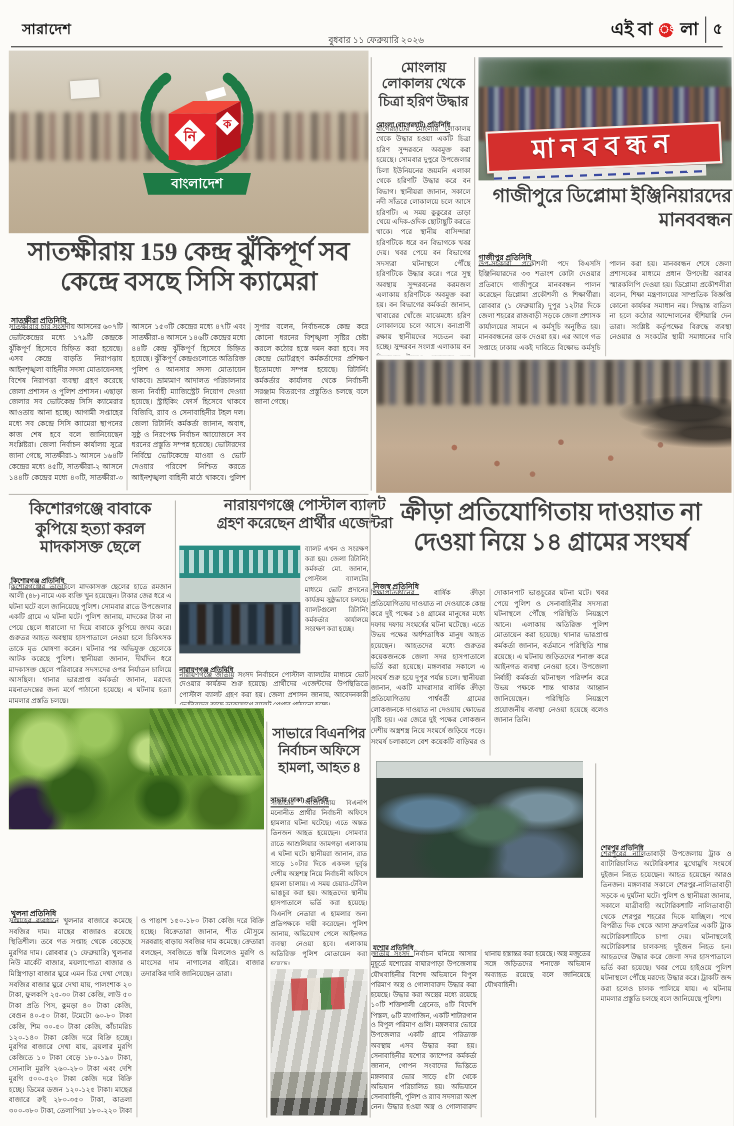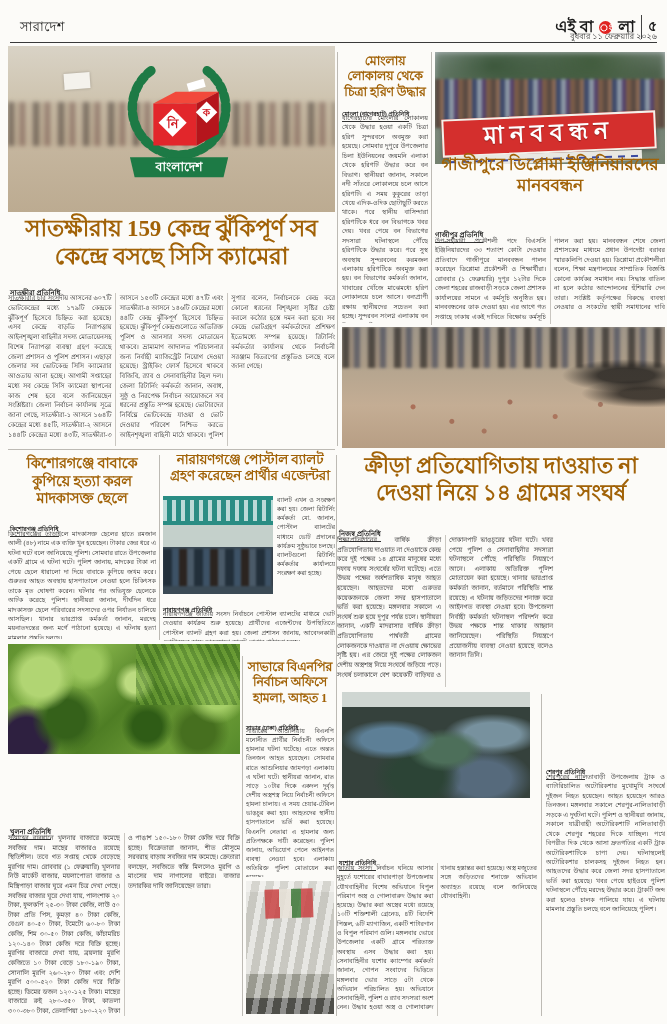--- a/index.html
+++ b/index.html
@@ -1,28 +1,28 @@
 <!DOCTYPE html>
 <html><head>
 <meta charset="utf-8">
 <style>
   html,body{margin:0;padding:0;background:#e9e7e2;}
   .page{position:relative;width:667px;height:1024px;margin:0 auto;background:#fcfbf8;
         font-family:"Liberation Serif", serif;color:#1a1a1a;overflow:hidden;}
   
   .hdr{position:absolute;left:10px;right:10px;top:12px;height:30px;display:flex;
        align-items:center;justify-content:space-between;border-bottom:1.5px solid #3a3a3a;}
-  .hdr .section{font-size:13px;font-weight:normal;letter-spacing:.5px;padding-left:10px;}
-  .hdr .date{font-size:8px;color:#333;position:absolute;left:17px;right:0;text-align:right;margin-top:18px;}
+  .hdr .section{font-size:13px;font-weight:bold;letter-spacing:.5px;padding-left:10px;}
+  .hdr .date{font-size:8px;color:#333;position:absolute;left:17px;right:0;text-align:center;margin-top:18px;}
   .brand{display:flex;align-items:center;gap:6px;font-weight:bold;font-size:16px;z-index:2;}
   .brand .dot{display:inline-block;background:#e02321;color:#fff;border-radius:50%;
               font-size:10px;line-height:13px;width:13px;height:13px;text-align:center;vertical-align:top;}
   .brand .pageno{border-left:1.5px solid #444;padding-left:6px;font-size:14px;}
   
-  .hl{font-weight:bold;color:#a16207;text-align:center;line-height:1.22;letter-spacing:-.2px;}
+  .hl{font-weight:bold;color:#404040;text-align:center;line-height:1.22;letter-spacing:-.2px;}
   .byline{font-size:6.8px;font-weight:bold;color:#111;border-bottom:.8px solid #333;
           display:inline-block;padding-bottom:1px;}
   .body-txt{font-size:6.5px;line-height:1.5;text-align:justify;color:#222;overflow:hidden;
             column-fill:auto;column-rule:.6px solid #c9c6c0;}
   .abs{position:absolute;}
   .vrule{position:absolute;width:1px;background:#bdbab4;}
   .hrule{position:absolute;height:1px;background:#bdbab4;}
   
   .photo{position:absolute;overflow:hidden;}
   .ph-election{background:linear-gradient(180deg,#d9d3c6 0%,#cfc5b1 30%,#c6b7a0 55%,#bcab91 100%);}
@@ -140,52 +140,52 @@
 
   <div class="photo ph-manob abs" style="left:435px;top:52px;width:230px;height:112px;">
     <div class="trees"></div>
     <div class="crowd"></div>
     <div class="red-banner">
         <span>মানববন্ধন</span>
       </div>
     <div class="white-strip"></div>
   </div>
 
-  <div class="abs hl" style="left:435px;top:155px;width:230px;height:50px;font-size:17px;text-align:center;">গাজীপুরে ডিপ্লোমা ইঞ্জিনিয়ারদের মানববন্ধন</div>
+  <div class="abs hl" style="left:435px;top:169px;width:230px;height:50px;font-size:17px;text-align:right;">গাজীপুরে ডিপ্লোমা ইঞ্জিনিয়ারদের মানববন্ধন</div>
   <div class="abs" style="left:435px;top:223px;"><span class="byline">গাজীপুর প্রতিনিধি</span></div>
   <div class="abs body-txt" style="left:435px;top:236px;width:230px;height:88px;column-count:2;column-gap:8px;font-size:6.3px;">উপ-সহকারী প্রকৌশলী পদে বিএসসি ইঞ্জিনিয়ারদের ৩৩ শতাংশ কোটা দেওয়ার প্রতিবাদে গাজীপুরে মানববন্ধন পালন করেছেন ডিপ্লোমা প্রকৌশলী ও শিক্ষার্থীরা। রোববার (১ ফেব্রুয়ারি) দুপুর ১২টার দিকে জেলা শহরের রাজবাড়ী সড়কে জেলা প্রশাসক কার্যালয়ের সামনে এ কর্মসূচি অনুষ্ঠিত হয়। মানববন্ধনের ডাক দেওয়া হয়। এর আগে গত সপ্তাহে ঢাকায় একই দাবিতে বিক্ষোভ কর্মসূচি পালন করা হয়। মানববন্ধন শেষে জেলা প্রশাসকের মাধ্যমে প্রধান উপদেষ্টা বরাবর স্মারকলিপি দেওয়া হয়। ডিপ্লোমা প্রকৌশলীরা বলেন, শিক্ষা মন্ত্রণালয়ের সাম্প্রতিক বিজ্ঞপ্তি কোনো কার্যকর সমাধান নয়। সিদ্ধান্ত বাতিল না হলে কঠোর আন্দোলনের হুঁশিয়ারি দেন তারা। সংশ্লিষ্ট কর্তৃপক্ষের বিরুদ্ধে ব্যবস্থা নেওয়ার ও সংকটের স্থায়ী সমাধানের দাবি জানান ডিপ্লোমা ইঞ্জিনিয়ারিং শিক্ষার্থীদের প্রতিনিধিরা।</div>
 
   <div class="photo ph-street abs" style="left:342px;top:327px;width:323px;height:121px;"></div>
 
   <div class="abs hl" style="left:337px;top:453px;width:328px;height:66px;font-size:22px;text-align:center;">ক্রীড়া প্রতিযোগিতায় দাওয়াত না দেওয়া নিয়ে ১৪ গ্রামের সংঘর্ষ</div>
   <div class="abs" style="left:339px;top:522px;"><span class="byline">নিজস্ব প্রতিনিধি</span></div>
   <div class="abs body-txt" style="left:337px;top:535px;width:328px;height:152px;column-count:3;column-gap:8px;font-size:6.4px;">শিক্ষাপ্রতিষ্ঠানের বার্ষিক ক্রীড়া প্রতিযোগিতায় দাওয়াত না দেওয়াকে কেন্দ্র করে দুই পক্ষের ১৪ গ্রামের মানুষের মধ্যে দফায় দফায় সংঘর্ষের ঘটনা ঘটেছে। এতে উভয় পক্ষের অর্ধশতাধিক মানুষ আহত হয়েছেন। আহতদের মধ্যে গুরুতর কয়েকজনকে জেলা সদর হাসপাতালে ভর্তি করা হয়েছে। মঙ্গলবার সকালে এ সংঘর্ষ শুরু হয়ে দুপুর পর্যন্ত চলে। স্থানীয়রা জানান, একটি মাদরাসার বার্ষিক ক্রীড়া প্রতিযোগিতায় পার্শ্ববর্তী গ্রামের লোকজনকে দাওয়াত না দেওয়ায় ক্ষোভের সৃষ্টি হয়। এর জেরে দুই পক্ষের লোকজন দেশীয় অস্ত্রশস্ত্র নিয়ে সংঘর্ষে জড়িয়ে পড়ে। সংঘর্ষ চলাকালে বেশ কয়েকটি বাড়িঘর ও দোকানপাট ভাঙচুরের ঘটনা ঘটে। খবর পেয়ে পুলিশ ও সেনাবাহিনীর সদস্যরা ঘটনাস্থলে পৌঁছে পরিস্থিতি নিয়ন্ত্রণে আনে। এলাকায় অতিরিক্ত পুলিশ মোতায়েন করা হয়েছে। থানার ভারপ্রাপ্ত কর্মকর্তা জানান, বর্তমানে পরিস্থিতি শান্ত রয়েছে। এ ঘটনায় জড়িতদের শনাক্ত করে আইনগত ব্যবস্থা নেওয়া হবে। উপজেলা নির্বাহী কর্মকর্তা ঘটনাস্থল পরিদর্শন করে উভয় পক্ষকে শান্ত থাকার আহ্বান জানিয়েছেন। পরিস্থিতি নিয়ন্ত্রণে প্রয়োজনীয় ব্যবস্থা নেওয়া হয়েছে বলেও জানান তিনি।</div>
 
   <div class="hrule" style="left:8px;top:449px;width:327px;"></div>
 
   <div class="abs hl" style="left:8px;top:455px;width:148px;font-size:14.5px;">কিশোরগঞ্জে বাবাকে কুপিয়ে হত্যা করল মাদকাসক্ত ছেলে</div>
   <div class="abs" style="left:10px;top:517px;"><span class="byline" style="font-size:6px;">কিশোরগঞ্জ প্রতিনিধি</span></div>
   <div class="abs body-txt" style="left:8px;top:529px;width:148px;height:110px;font-size:6.3px;">কিশোরগঞ্জের তাড়াইলে মাদকাসক্ত ছেলের হাতে রমজান আলী (৪৮) নামে এক ব্যক্তি খুন হয়েছেন। টাকার জের ধরে এ ঘটনা ঘটে বলে জানিয়েছে পুলিশ। সোমবার রাতে উপজেলার একটি গ্রামে এ ঘটনা ঘটে। পুলিশ জানায়, মাদকের টাকা না পেয়ে ছেলে ধারালো দা দিয়ে বাবাকে কুপিয়ে জখম করে। গুরুতর আহত অবস্থায় হাসপাতালে নেওয়া হলে চিকিৎসক তাকে মৃত ঘোষণা করেন। ঘটনার পর অভিযুক্ত ছেলেকে আটক করেছে পুলিশ। স্থানীয়রা জানান, দীর্ঘদিন ধরে মাদকাসক্ত ছেলে পরিবারের সদস্যদের ওপর নির্যাতন চালিয়ে আসছিল। থানার ভারপ্রাপ্ত কর্মকর্তা জানান, মরদেহ ময়নাতদন্তের জন্য মর্গে পাঠানো হয়েছে। এ ঘটনায় হত্যা মামলার প্রস্তুতি চলছে।</div>
 
   <div class="vrule" style="left:159px;top:455px;height:185px;"></div>
 
-  <div class="abs hl" style="left:153px;top:452px;width:172px;font-size:13.5px;margin-left:11px;">নারায়ণগঞ্জে পোস্টাল ব্যালট গ্রহণ করেছেন প্রার্থীর এজেন্টরা</div>
+  <div class="abs hl" style="left:180px;top:452px;width:172px;font-size:13.5px;margin-left:11px;">নারায়ণগঞ্জে পোস্টাল ব্যালট গ্রহণ করেছেন প্রার্থীর এজেন্টরা</div>
   <div class="photo ph-meeting abs" style="left:163px;top:496px;width:110px;height:98px;"></div>
   <div class="abs body-txt" style="left:277px;top:496px;width:58px;height:98px;font-size:6.1px;">ব্যালট এখন ও সংরক্ষণ করা হয়। জেলা রিটার্নিং কর্মকর্তা মো. জানান, পোস্টাল ব্যালটের মাধ্যমে ভোট প্রদানের কার্যক্রম সুষ্ঠুভাবে চলছে। ব্যালটগুলো রিটার্নিং কর্মকর্তার কার্যালয়ে সংরক্ষণ করা হচ্ছে।</div>
   <div class="abs" style="left:163px;top:598px;"><span class="byline" style="font-size:6px;">নারায়ণগঞ্জ প্রতিনিধি</span></div>
   <div class="abs body-txt" style="left:163px;top:609px;width:172px;height:32px;font-size:6.2px;">নারায়ণগঞ্জে জাতীয় সংসদ নির্বাচনে পোস্টাল ব্যালটের মাধ্যমে ভোট দেওয়ার কার্যক্রম শুরু হয়েছে। প্রার্থীদের এজেন্টদের উপস্থিতিতে পোস্টাল ব্যালট গ্রহণ করা হয়। জেলা প্রশাসন জানায়, আবেদনকারী ভোটারদের কাছে ডাকযোগে ব্যালট পেপার পাঠানো হচ্ছে।</div>
 
   <div class="photo ph-veg abs" style="left:8px;top:644px;width:232px;height:110px;"></div>
 
   <div class="abs" style="left:10px;top:820px;"><span class="byline">খুলনা প্রতিনিধি</span></div>
   <div class="abs body-txt" style="left:8px;top:833px;width:232px;height:183px;column-count:2;column-gap:8px;font-size:6.4px;">সপ্তাহের ব্যবধানে খুলনার বাজারে কমেছে সবজির দাম। মাছের বাজারও রয়েছে স্থিতিশীল। তবে গত সপ্তাহ থেকে বেড়েছে মুরগির দাম। রোববার (১ ফেব্রুয়ারি) খুলনার নিউ মার্কেট বাজার, ময়লাপোতা বাজার ও মিস্ত্রিপাড়া বাজার ঘুরে এমন চিত্র দেখা গেছে। সবজির বাজার ঘুরে দেখা যায়, পালংশাক ২০ টাকা, ফুলকপি ২৫-৩০ টাকা কেজি, লাউ ৫০ টাকা প্রতি পিস, কুমড়া ৪০ টাকা কেজি, বেগুন ৪০-৫০ টাকা, টমেটো ৬০-৮০ টাকা কেজি, শিম ৩০-৫০ টাকা কেজি, কাঁচামরিচ ১২০-১৪০ টাকা কেজি দরে বিক্রি হচ্ছে। মুরগির বাজারে দেখা যায়, ব্রয়লার মুরগি কেজিতে ১০ টাকা বেড়ে ১৮০-১৯০ টাকা, সোনালি মুরগি ২৬০-২৮০ টাকা এবং দেশি মুরগি ৫০০-৫২০ টাকা কেজি দরে বিক্রি হচ্ছে। ডিমের ডজন ১২০-১২৫ টাকা। মাছের বাজারে রুই ২৮০-৩৫০ টাকা, কাতলা ৩০০-৩৮০ টাকা, তেলাপিয়া ১৮০-২২০ টাকা ও পাঙাশ ১৫০-১৮০ টাকা কেজি দরে বিক্রি হচ্ছে। বিক্রেতারা জানান, শীত মৌসুমে সরবরাহ বাড়ায় সবজির দাম কমেছে। ক্রেতারা বলছেন, সবজিতে স্বস্তি মিললেও মুরগি ও মাংসের দাম নাগালের বাইরে। বাজার তদারকির দাবি জানিয়েছেন তারা।</div>
 
   <div class="vrule" style="left:242px;top:656px;height:360px;"></div>
 
-  <div class="abs hl" style="left:246px;top:660px;width:88px;font-size:12.5px;">সাভারে বিএনপির নির্বাচন অফিসে হামলা, আহত 1</div>
+  <div class="abs hl" style="left:246px;top:660px;width:88px;font-size:12.5px;">সাভারে বিএনপির নির্বাচন অফিসে হামলা, আহত 8</div>
   <div class="abs" style="left:246px;top:716px;"><span class="byline" style="font-size:5.8px;">সাভার (ঢাকা) প্রতিনিধি</span></div>
   <div class="abs body-txt" style="left:246px;top:727px;width:88px;height:150px;font-size:6.1px;">সাভারের আশুলিয়ায় বিএনপি মনোনীত প্রার্থীর নির্বাচনী অফিসে হামলার ঘটনা ঘটেছে। এতে অন্তত তিনজন আহত হয়েছেন। সোমবার রাতে আশুলিয়ার জামগড়া এলাকায় এ ঘটনা ঘটে। স্থানীয়রা জানান, রাত সাড়ে ১০টার দিকে একদল দুর্বৃত্ত দেশীয় অস্ত্রশস্ত্র নিয়ে নির্বাচনী অফিসে হামলা চালায়। এ সময় চেয়ার-টেবিল ভাঙচুর করা হয়। আহতদের স্থানীয় হাসপাতালে ভর্তি করা হয়েছে। বিএনপি নেতারা এ হামলার জন্য প্রতিপক্ষকে দায়ী করেছেন। পুলিশ জানায়, অভিযোগ পেলে আইনগত ব্যবস্থা নেওয়া হবে। এলাকায় অতিরিক্ত পুলিশ মোতায়েন করা হয়েছে।</div>
   <div class="photo ph-tent abs" style="left:246px;top:881px;width:88px;height:133px;"></div>
 
   <div class="vrule" style="left:336px;top:455px;height:561px;"></div>
 
   <div class="photo ph-sacks abs" style="left:342px;top:692px;width:188px;height:106px;"></div>
   <div class="abs" style="left:339px;top:851px;"><span class="byline" style="font-size:6px;">যশোর প্রতিনিধি</span></div>
   <div class="abs body-txt" style="left:337px;top:863px;width:200px;height:153px;column-count:2;column-gap:7px;font-size:6.2px;">জাতীয় সংসদ নির্বাচন ঘনিয়ে আসার মুহূর্তে যশোরের বাঘারপাড়া উপজেলায় যৌথবাহিনীর বিশেষ অভিযানে বিপুল পরিমাণ অস্ত্র ও গোলাবারুদ উদ্ধার করা হয়েছে। উদ্ধার করা অস্ত্রের মধ্যে রয়েছে ১০টি শক্তিশালী গ্রেনেড, ৪টি বিদেশি পিস্তল, ৬টি ম্যাগাজিন, একটি শাটারগান ও বিপুল পরিমাণ গুলি। মঙ্গলবার ভোরে উপজেলার একটি গ্রামে পরিত্যক্ত অবস্থায় এসব উদ্ধার করা হয়। সেনাবাহিনীর যশোর ক্যাম্পের কর্মকর্তা জানান, গোপন সংবাদের ভিত্তিতে মঙ্গলবার ভোর সাড়ে ৫টা থেকে অভিযান পরিচালিত হয়। অভিযানে সেনাবাহিনী, পুলিশ ও র‌্যাব সদস্যরা অংশ নেন। উদ্ধার হওয়া অস্ত্র ও গোলাবারুদ থানায় হস্তান্তর করা হয়েছে। অস্ত্র মজুতের সঙ্গে জড়িতদের শনাক্তে অভিযান অব্যাহত রয়েছে বলে জানিয়েছে যৌথবাহিনী।</div>
 

